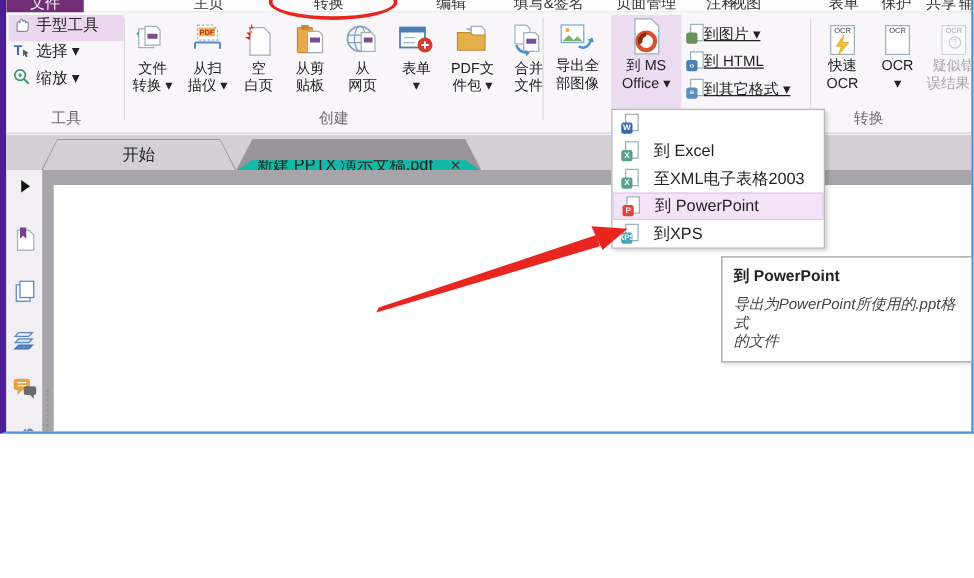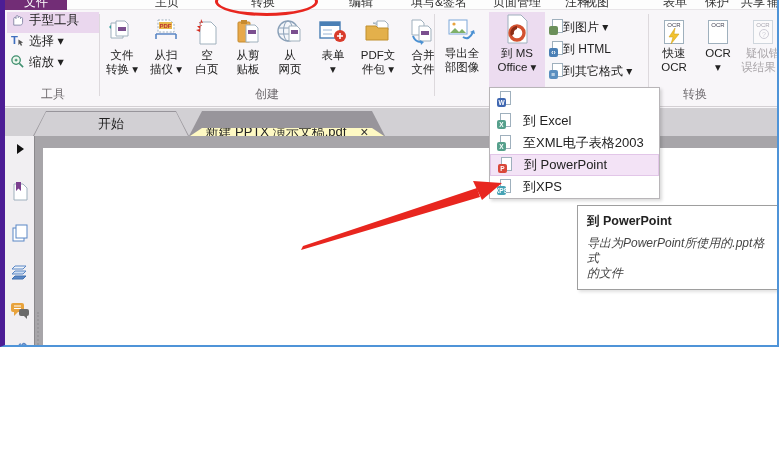--- a/index.html
+++ b/index.html
@@ -22,36 +22,36 @@
   .toolrow { position:relative; display:flex; align-items:flex-start; height:21px; padding-left:3px; font-size:12.5px; color:#222; white-space:nowrap; }
   .toolrow.hl { background:#ead7ee; }
   .toolrow svg, .toolrow .ticon { margin-right:4px; flex:none; }
   .create { position:absolute; left:96px; top:2px; width:332px; height:94px; }
   .bigbtn { position:absolute; top:2px; height:76px; text-align:center; font-size:11.5px; color:#222; }
   .bigbtn .bicon { height:32px; display:flex; align-items:flex-end; justify-content:center; margin-bottom:2px; }
   .bigbtn .l { line-height:14px; white-space:nowrap; }
   .bigbtn.hl { background:#ecdcf0; }
   .bigbtn.dis { color:#a8a4a8; }
   .smallcol { position:absolute; left:544px; top:6px; width:98px; }
-  .smallbtn { display:flex; align-items:center; height:22px; font-size:12px; color:#222; white-space:nowrap; }
+  .smallbtn { display:flex; align-items:center; height:22px; font-size:12px; color:#222; white-space:nowrap;text-decoration:underline; }
 
   
   .micon { position:relative; width:14px; height:16px; flex:none; }
   .micon .pg { position:absolute; top:0; right:0; width:11px; height:14px; background:#fff; border:1px solid #9fb0bd; }
   .micon .bdg { position:absolute; left:0; bottom:0; width:9px; height:9px; border-radius:2px; color:#fff;
                 font-size:6.5px; font-weight:bold; display:flex; align-items:center; justify-content:center; overflow:hidden; }
   .b-word { background:#3f67b1; } .b-excel { background:#56a08c; } .b-ppt { background:#d9483b; }
   .b-xps { background:#47a3b5; font-size:4.5px; } .b-img { background:#6b8f5a; } .b-html { background:#4a7fb5; } .b-fmt { background:#5a8fc0; }
 
   
   .doctabs { position:absolute; left:0; top:108px; width:100%; height:28px; background:#d2d0d4; }
   .dshape { position:absolute; top:3px; height:25px; clip-path:polygon(13px 0, calc(100% - 13px) 0, 100% 100%, 0 100%); background:#98959b; }
   .dshape-in { position:absolute; left:1px; top:1px; right:1px; bottom:0; clip-path:polygon(12px 0, calc(100% - 12px) 0, 100% 100%, 0 100%); background:#d2d0d4;
                display:flex; align-items:center; justify-content:center; font-size:13px; color:#222; white-space:nowrap; }
-  .dshape.active .dshape-in { background:#fef9c3;margin-top:16px; }
+  .dshape.active .dshape-in { background:#14b8a6;margin-top:16px; }
   .closex { margin-left:14px; font-size:14px; color:#333; line-height:1; }
 
   
   .content { position:absolute; left:0; top:136px; width:100%; height:326px; background:#a7a5a9; }
   .sidebar { position:absolute; left:0; top:0; width:30px; height:100%; background:#f1eff2; border-right:1px solid #8a888c; }
   .sideicon { position:absolute; left:4px; width:22px; height:22px; display:flex; align-items:center; justify-content:center; }
   .splitdots { position:absolute; left:32px; top:176px; height:88px; width:0; border-left:2px dotted #9a989c; }
   .page { position:absolute; left:38px; top:12px; right:0; bottom:0; background:#fff; }
 
   

